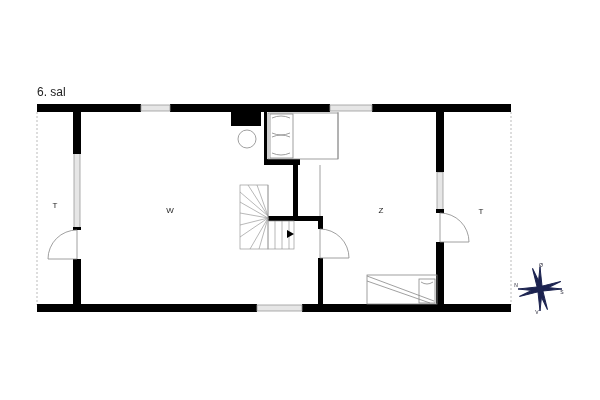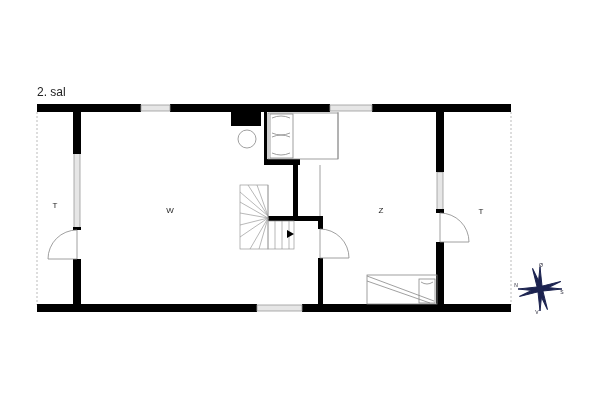--- a/index.html
+++ b/index.html
@@ -5,21 +5,21 @@
   html, body { margin:0; padding:0; background:#ffffff; }
   body { width:600px; height:400px; position:relative; overflow:hidden; font-family:"Liberation Sans", sans-serif; }
   .title { position:absolute; left:37px; top:85px; font-size:12px; color:#222; }
   .plan { position:absolute; left:0; top:0; width:600px; height:400px; }
   .lbl { position:absolute; font-size:8px; color:#222; transform:translate(-50%,-50%); }
   .compass-lbl { position:absolute; font-size:5px; color:#223; transform:translate(-50%,-50%); }
 </style>
 </head>
 <body>
 
-<div class="title">2. sal</div>
+<div class="title">6. sal</div>
 
 <svg class="plan" viewBox="0 0 600 400" xmlns="http://www.w3.org/2000/svg">
 
   <g stroke="#bbbbbb" stroke-width="1" stroke-dasharray="2,2" fill="none">
     <line x1="37" y1="112" x2="37" y2="305"></line>
     <line x1="511" y1="112" x2="511" y2="305"></line>
   </g>
 
   <g fill="#000">
 

